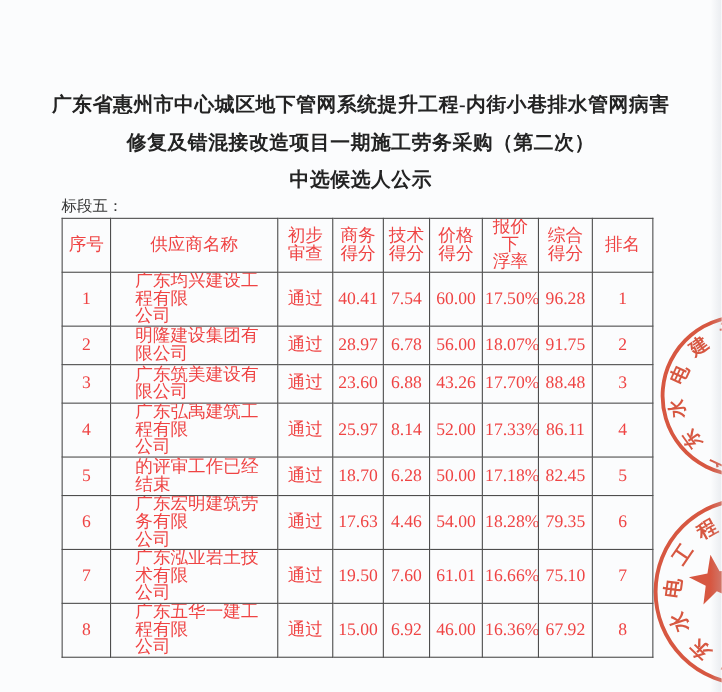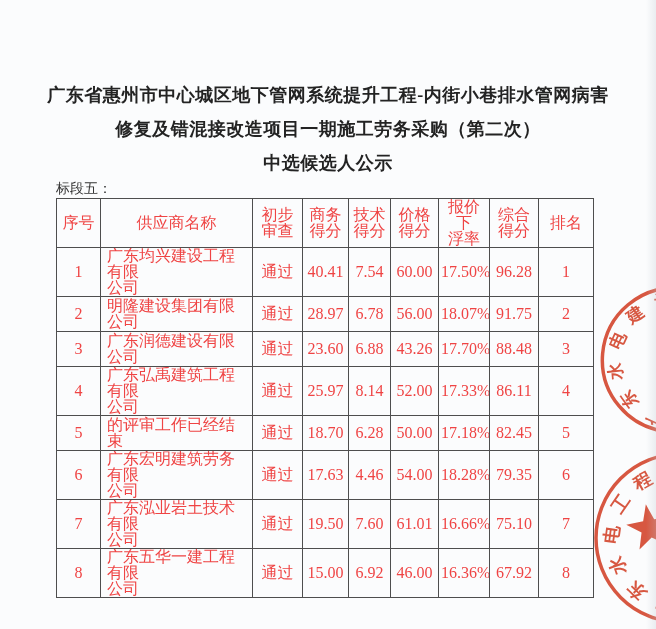--- a/index.html
+++ b/index.html
@@ -59,21 +59,21 @@
     text-align: center;
     vertical-align: middle;
     padding: 0 2px;
     line-height: 16px;
     font-weight: normal;
     white-space: pre-line;
     overflow: hidden;
   }
   table.results thead tr { height: 40px; }
   table.results tbody tr { height: 35px; }
-  table.results td:nth-child(2) { text-align: left; padding-left: 6px; }
+  table.results td:nth-child(2) { text-align: left; padding-left: 22px; }
 
   .seal {
     position: absolute;
     mix-blend-mode: multiply;
     opacity: 0.92;
     pointer-events: none;
   }
   .seal-upper { left: 590px; top: 279px; transform: rotate(5deg); }
   .seal-lower { left: 588px; top: 450px; }
   .seal text {
@@ -145,21 +145,21 @@
             <td>通过</td>
             <td>28.97</td>
             <td>6.78</td>
             <td>56.00</td>
             <td>18.07%</td>
             <td>91.75</td>
             <td>2</td>
           </tr>
           <tr>
             <td>3</td>
-            <td>广东润德建设有限公司</td>
+            <td>广东筑美建设有限公司</td>
             <td>通过</td>
             <td>23.60</td>
             <td>6.88</td>
             <td>43.26</td>
             <td>17.70%</td>
             <td>88.48</td>
             <td>3</td>
           </tr>
           <tr>
             <td>4</td>

